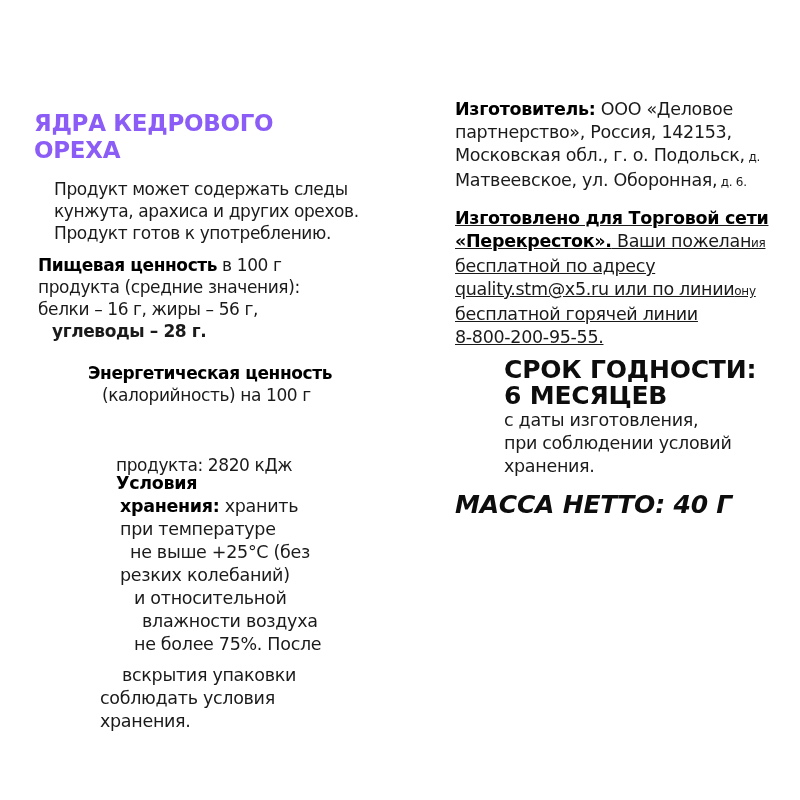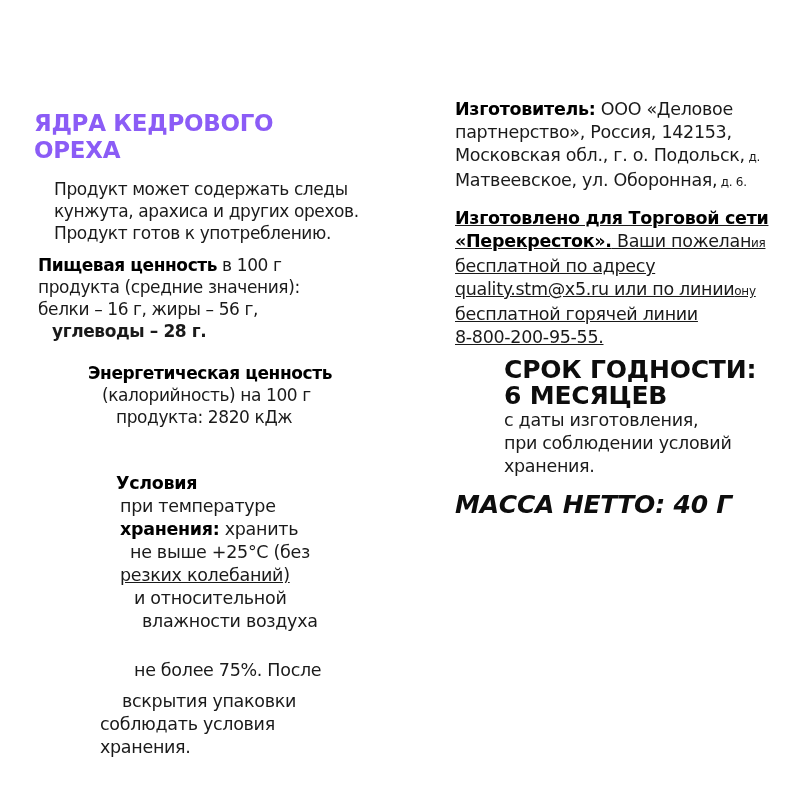--- a/index.html
+++ b/index.html
@@ -65,34 +65,34 @@
     <b>Пищевая ценность</b><span> в 100 г</span>
   </span>
   <span class="line">продукта (средние значения):</span>
   <span class="line">белки – 16 г, жиры – 56 г,</span>
   <span class="line" style="padding-left:14px;font-weight:bold;">углеводы – 28 г.</span>
 </div>
 
 <div class="abs body-text" style="left:88px; top:362px;">
   <b class="line">Энергетическая ценность</b>
   <span class="line" style="padding-left:14px;">(калорийность) на 100 г</span>
-  <span class="line" style="padding-left:28px;">продукта: 2820 кДж</span>
+  <span class="line" style="padding-left:28px;margin-top:48px;">продукта: 2820 кДж</span>
 </div>
 
 <div class="abs body-text-lg" style="left:100px; top:472px;">
   <b class="line" style="padding-left:16px;">Условия</b>
-  <span class="line" style="padding-left:20px;">при температуре</span>
   <span class="line" style="padding-left:20px;">
     <b>хранения:</b><span> хранить</span>
   </span>
+  <span class="line" style="padding-left:20px;">при температуре</span>
   <span class="line" style="padding-left:30px;">не выше +25°С (без</span>
-  <span class="line" style="padding-left:20px;text-decoration:underline;">резких колебаний)</span>
+  <span class="line" style="padding-left:20px;">резких колебаний)</span>
   <span class="line" style="padding-left:34px;">и относительной</span>
   <span class="line" style="padding-left:42px;">влажности воздуха</span>
-  <span class="line" style="padding-left:34px;margin-top:26px;">не более 75%. После</span>
+  <span class="line" style="padding-left:34px;">не более 75%. После</span>
   <span class="line" style="padding-left:22px;margin-top:8px;">вскрытия упаковки</span>
   <span class="line" style="padding-left:0px;">соблюдать условия</span>
   <span class="line" style="padding-left:0px;">хранения.</span>
 </div>
 
 <div class="abs body-text-lg" style="left:455px; top:98px;">
   <span class="line">
     <b>Изготовитель:</b><span> ООО «Деловое</span>
   </span>
   <span class="line">партнерство», Россия, 142153,</span>

